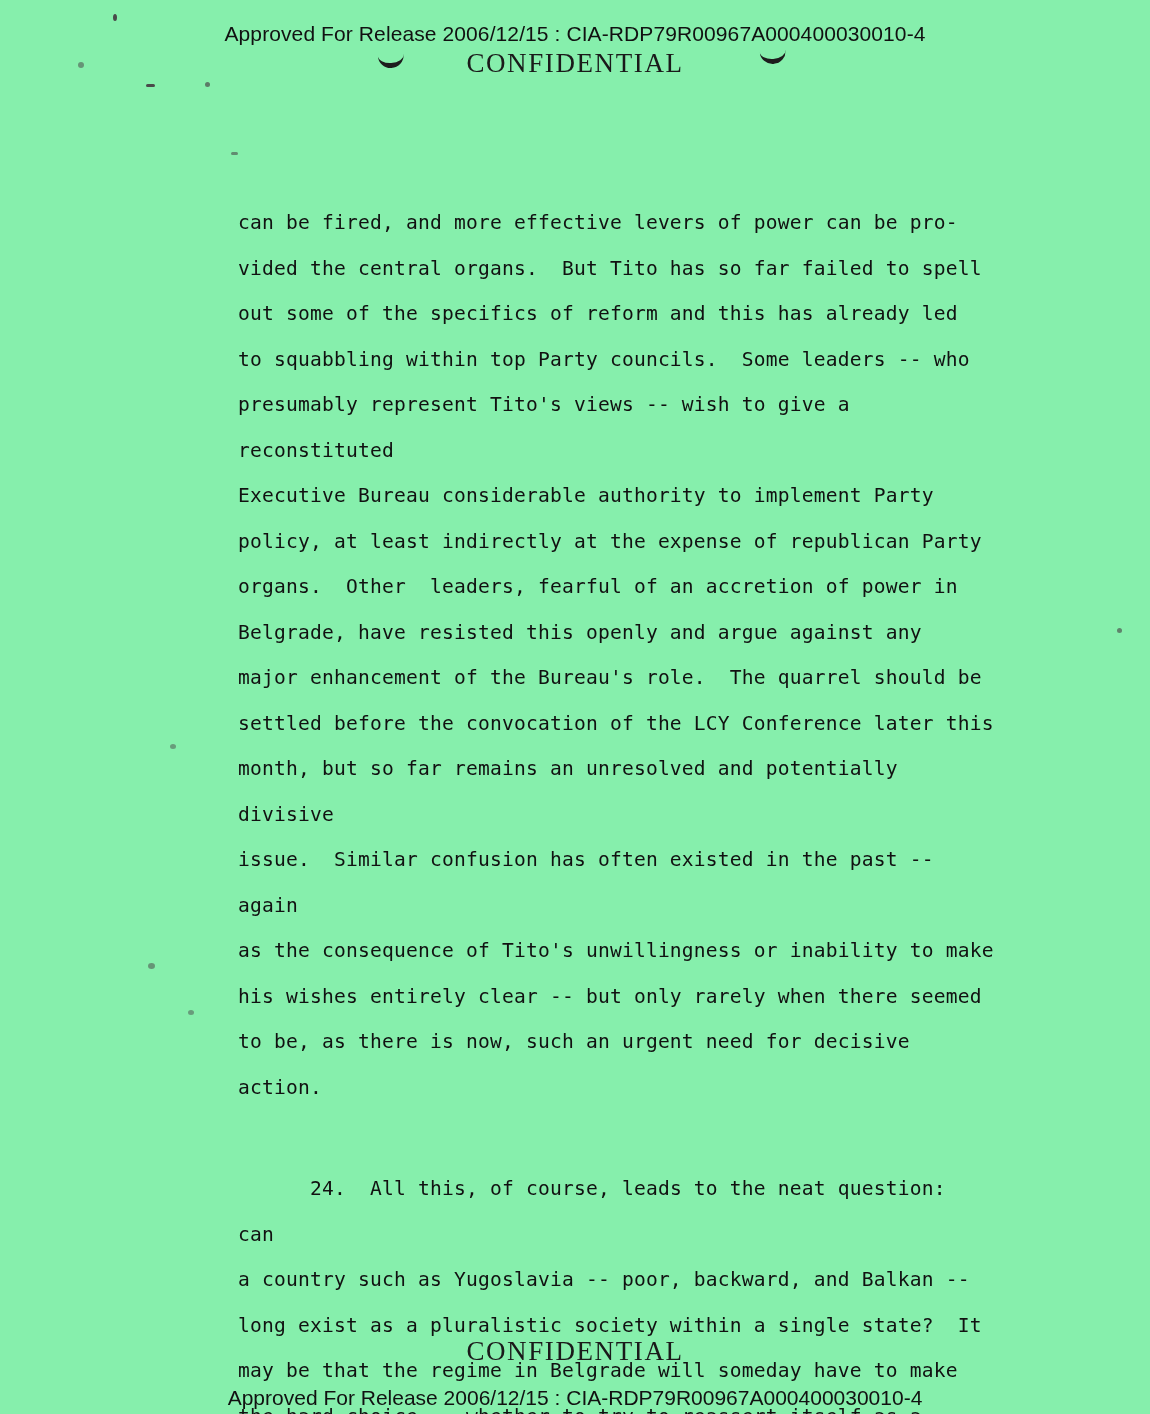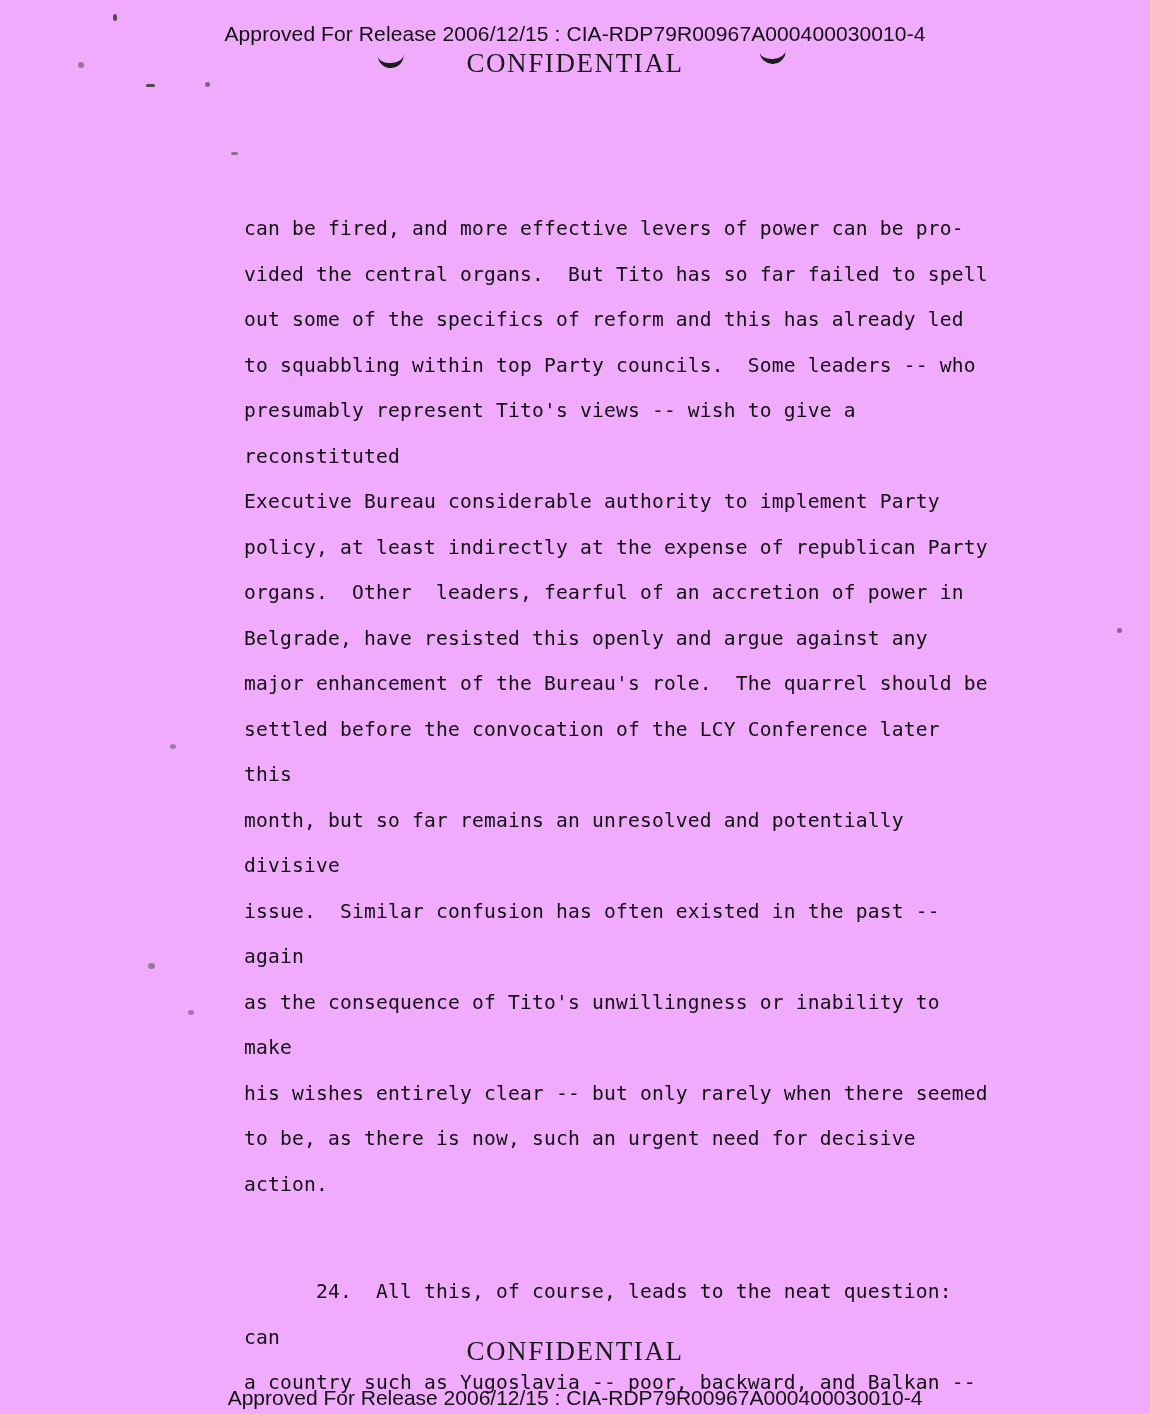--- a/index.html
+++ b/index.html
@@ -12,21 +12,21 @@
     height: 1414px;
     position: relative;
     font-family: "Liberation Sans", sans-serif;
     color: #0d0d0d;
     overflow: hidden;
   }
 
   .page {
     position: absolute;
     inset: 0;
-    background: #f0abfc;
+    background: #86efac;
   }
 
   
   .release-stamp-top {
     position: absolute;
     top: 22px;
     left: 0;
     width: 100%;
     text-align: center;
     font-family: "Liberation Sans", sans-serif;
@@ -80,21 +80,21 @@
     left: 228px;
     top: 190px;
     width: 778px;
     font-family: "DejaVu Sans Mono", "Liberation Mono", monospace;
     font-size: 19.6px;
     line-height: 45.5px;
     color: #111;
     letter-spacing: 0.2px;
   }
   .body-block p {
-    margin: 16px;
+    margin: 10px;
     white-space: pre-wrap;
   }
   .para-gap { height: 46px; }
 
   .body-block .para2 {
     margin-top: 0;
   }
 
   
   .page-number {

